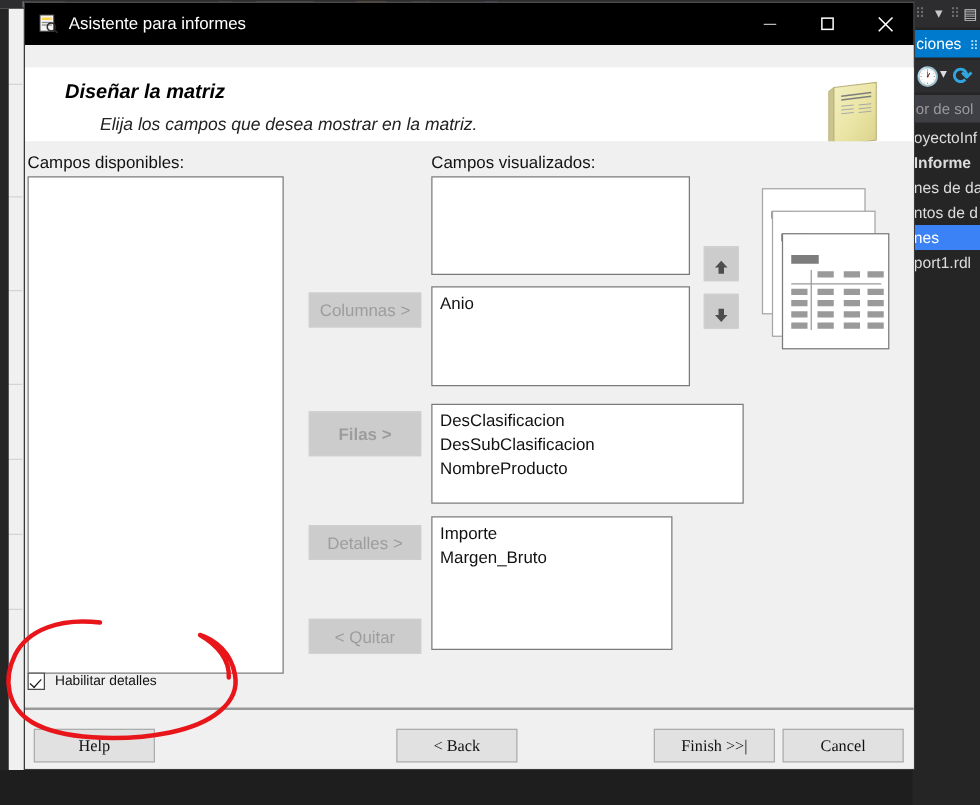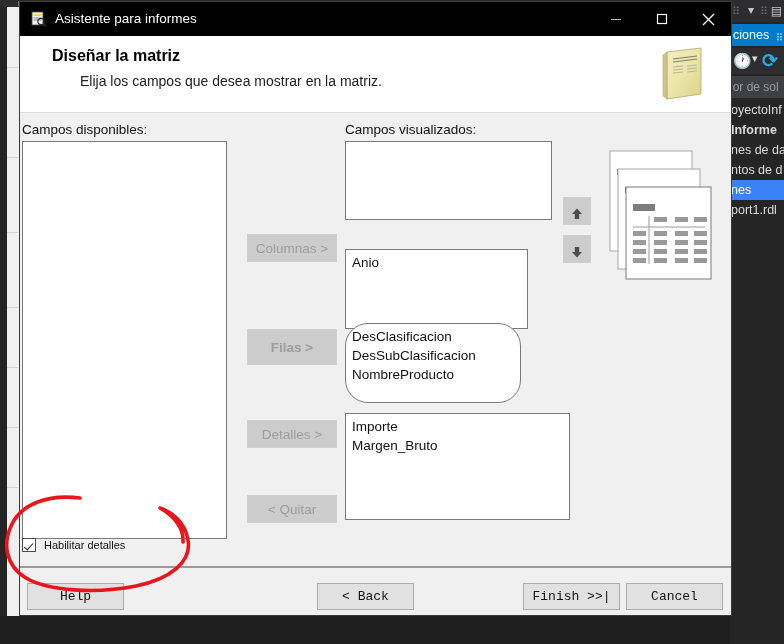--- a/index.html
+++ b/index.html
@@ -186,25 +186,26 @@
     font-family: "Liberation Sans", sans-serif;
     padding: 0;
     cursor: default;
   }
   #btn-min { right: 92px; }
   #btn-max { right: 46px; }
   #btn-close { right: 0px; }
   .wbtn svg { display: block; margin: 0 auto; }
 
   #header {
-    position: absolute; left: 0; top: 34px;
+    position: absolute; left: 0; top: 52px;
     width: 711px; height: 77px;
     background: #ffffff;
     border-bottom: 1px solid #dcdcdc;
     box-sizing: border-box;
+    font-style: italic;
   }
   #header-title {
     position: absolute; left: 32px; top: 11px;
     font-size: 16px; font-weight: bold; color: #000000;
   }
   #header-sub {
     position: absolute; left: 60px; top: 37px;
     font-size: 14px; color: #222222;
   }
   #header-graphic {
@@ -230,23 +231,23 @@
   .listbox {
     position: absolute;
     background: #ffffff;
     border: 1px solid #7a7a7a;
     box-sizing: border-box;
     overflow: hidden;
     padding: 3px 0 0 0;
   }
   #lb-available { left: 2px; top: 28px; width: 205px; height: 398px; }
   #lb-page      { left: 325px; top: 28px; width: 207px; height: 79px; }
-  #lb-columns   { left: 325px; top: 116px; width: 183px; height: 80px; margin-top: 20px; }
-  #lb-rows      { left: 325px; top: 210px; width: 176px; height: 80px; border-radius: 23px; }
-  #lb-details   { left: 325px; top: 300px; width: 225px; height: 107px; }
+  #lb-columns   { left: 325px; top: 116px; width: 207px; height: 80px; }
+  #lb-rows      { left: 325px; top: 210px; width: 250px; height: 80px; }
+  #lb-details   { left: 325px; top: 300px; width: 193px; height: 107px; }
 
   .lb-item {
     font-size: 13.5px;
     color: #111111;
     line-height: 19px;
     padding-left: 6px;
     white-space: nowrap;
   }
 
   .pushbtn {
@@ -327,21 +328,21 @@
     width: 711px; height: 47px;
     background: #f0f0f0;
   }
   .navbtn {
     position: absolute; top: 15px;
     height: 27px;
     background: #e1e1e1;
     border: 1px solid #adadad;
     box-sizing: border-box;
     font-size: 13px;
-    font-family: Liberation Mono, monospace;
+    font-family: Liberation Serif, serif;
     color: #111111;
     cursor: default;
     padding: 0;
   }
   #nav-help   { left: 7px;   width: 97px; }
   #nav-back   { left: 297px; width: 97px; }
   #nav-next   { left: 400px; width: 97px; border: 2px solid #0078d7; }
   #nav-finish { left: 503px; width: 97px; }
   #nav-cancel { left: 606px; width: 97px; }
 

